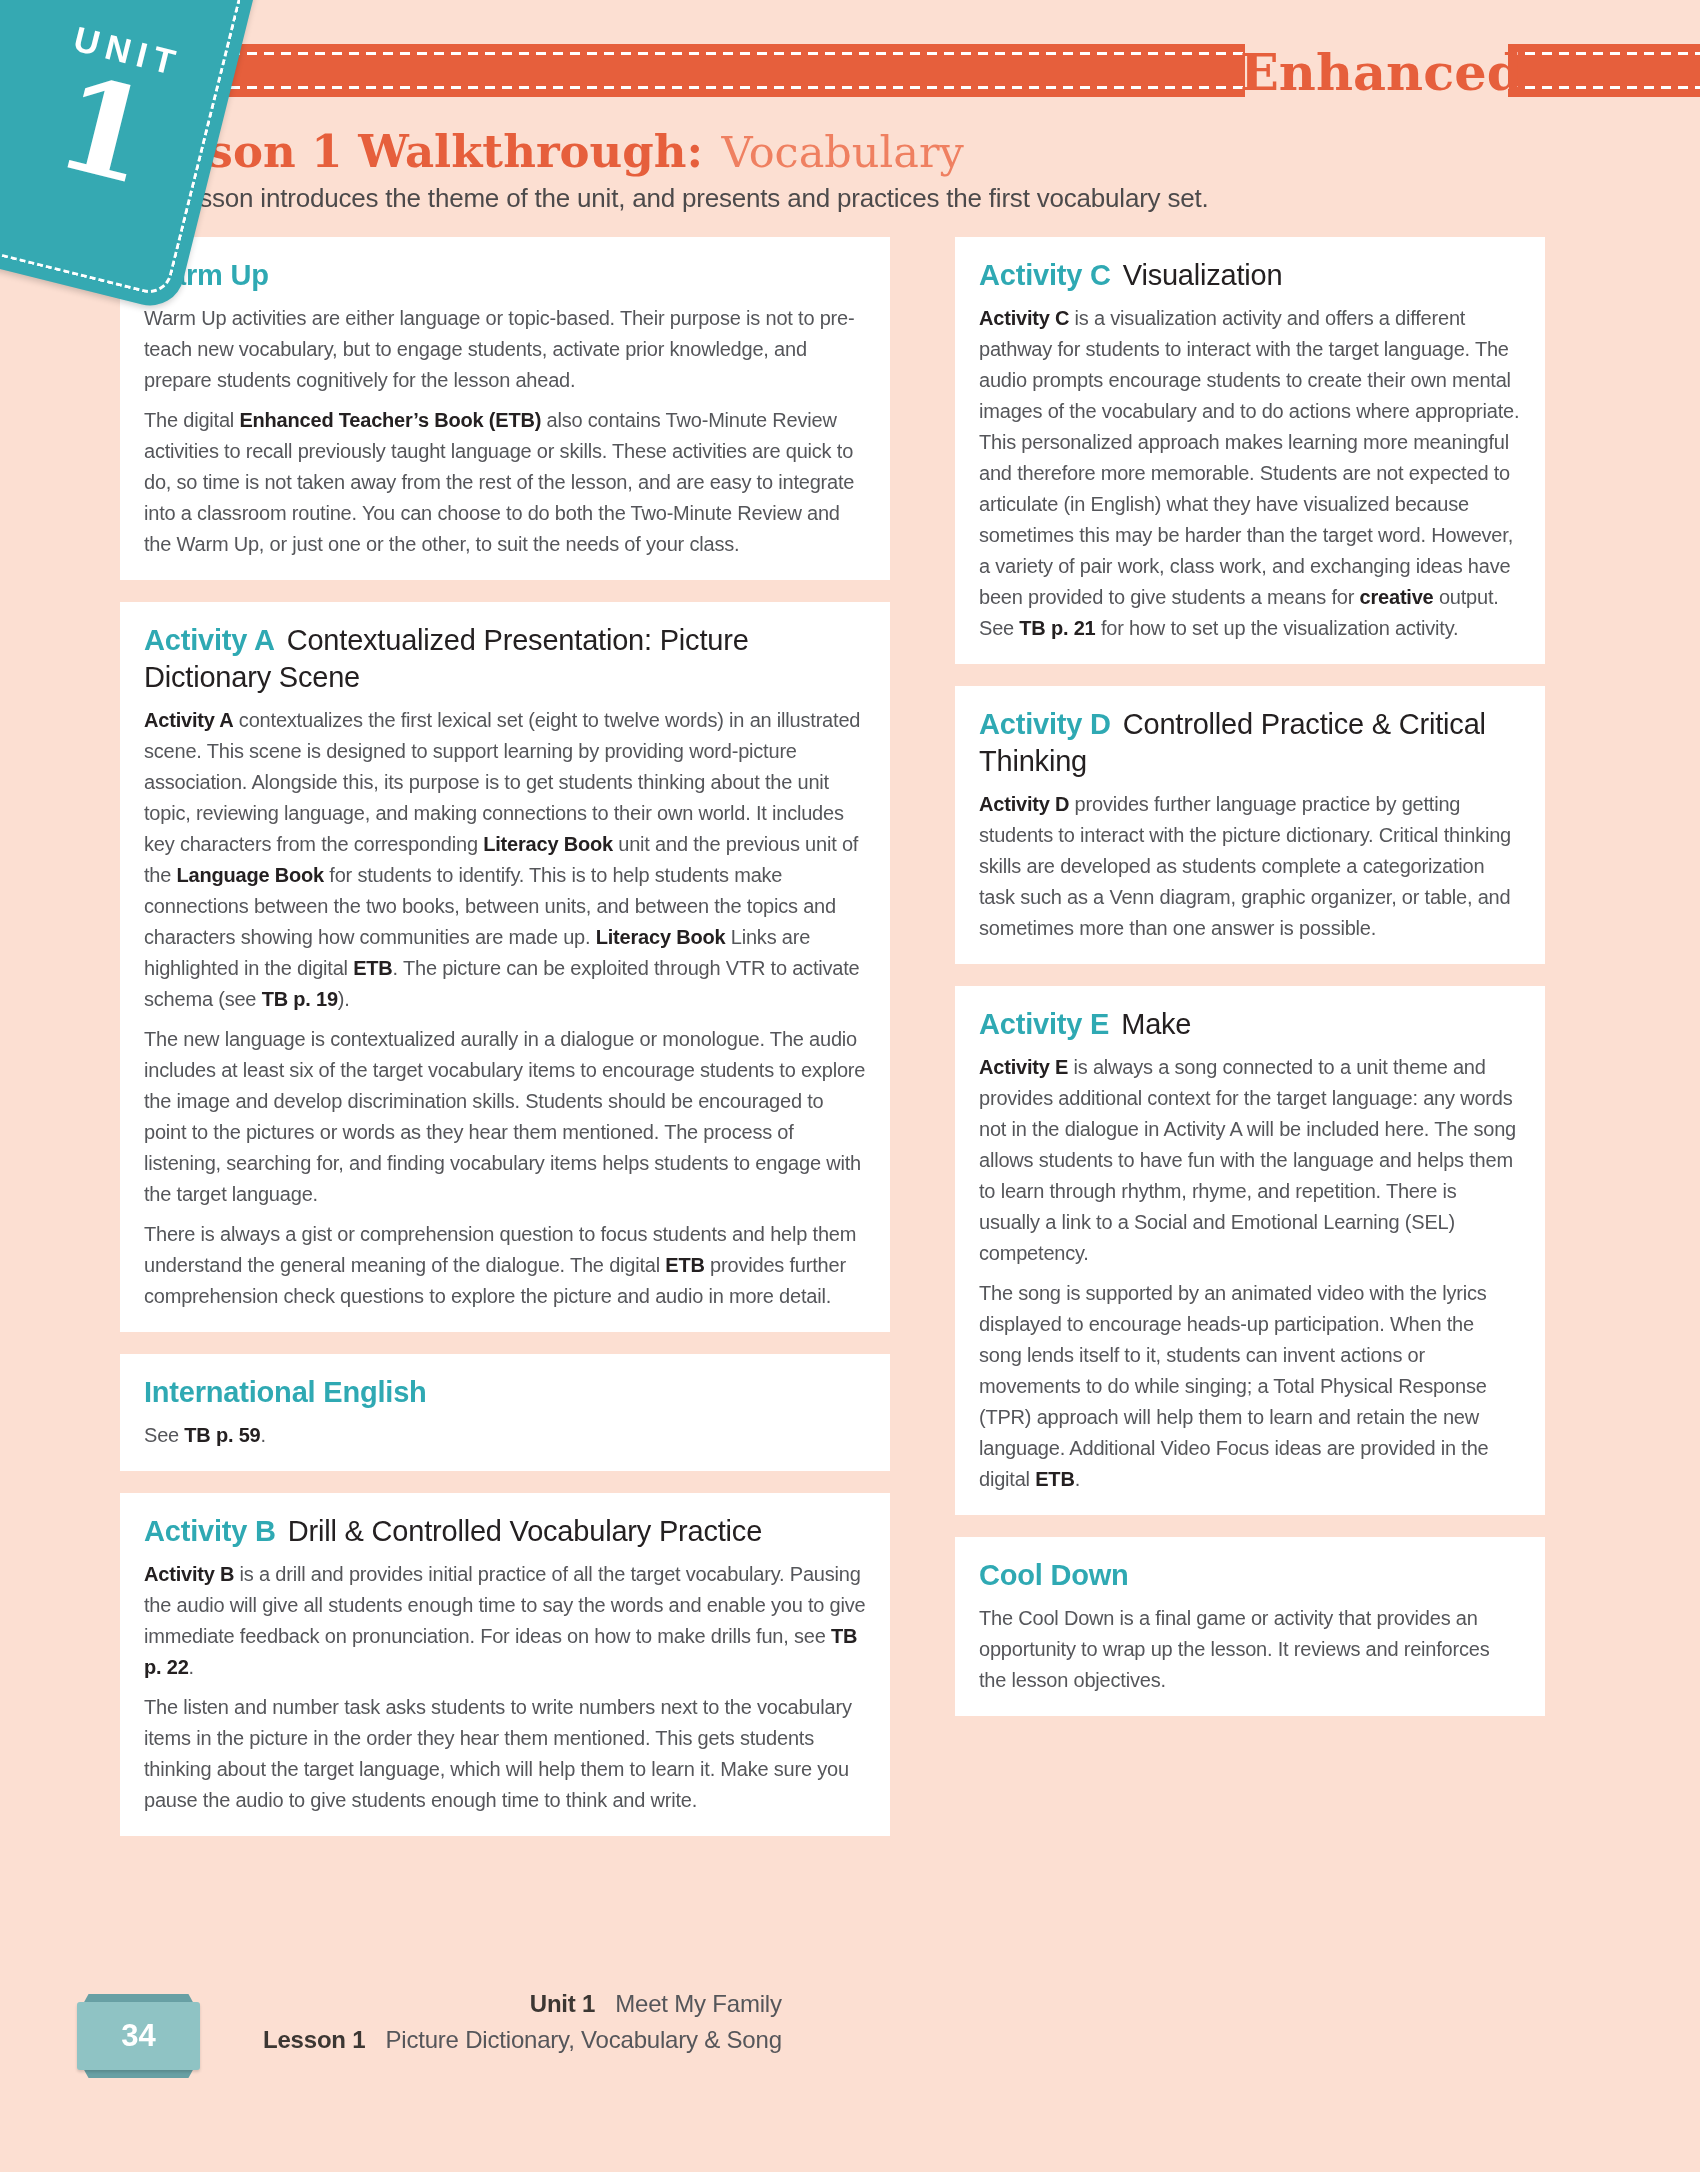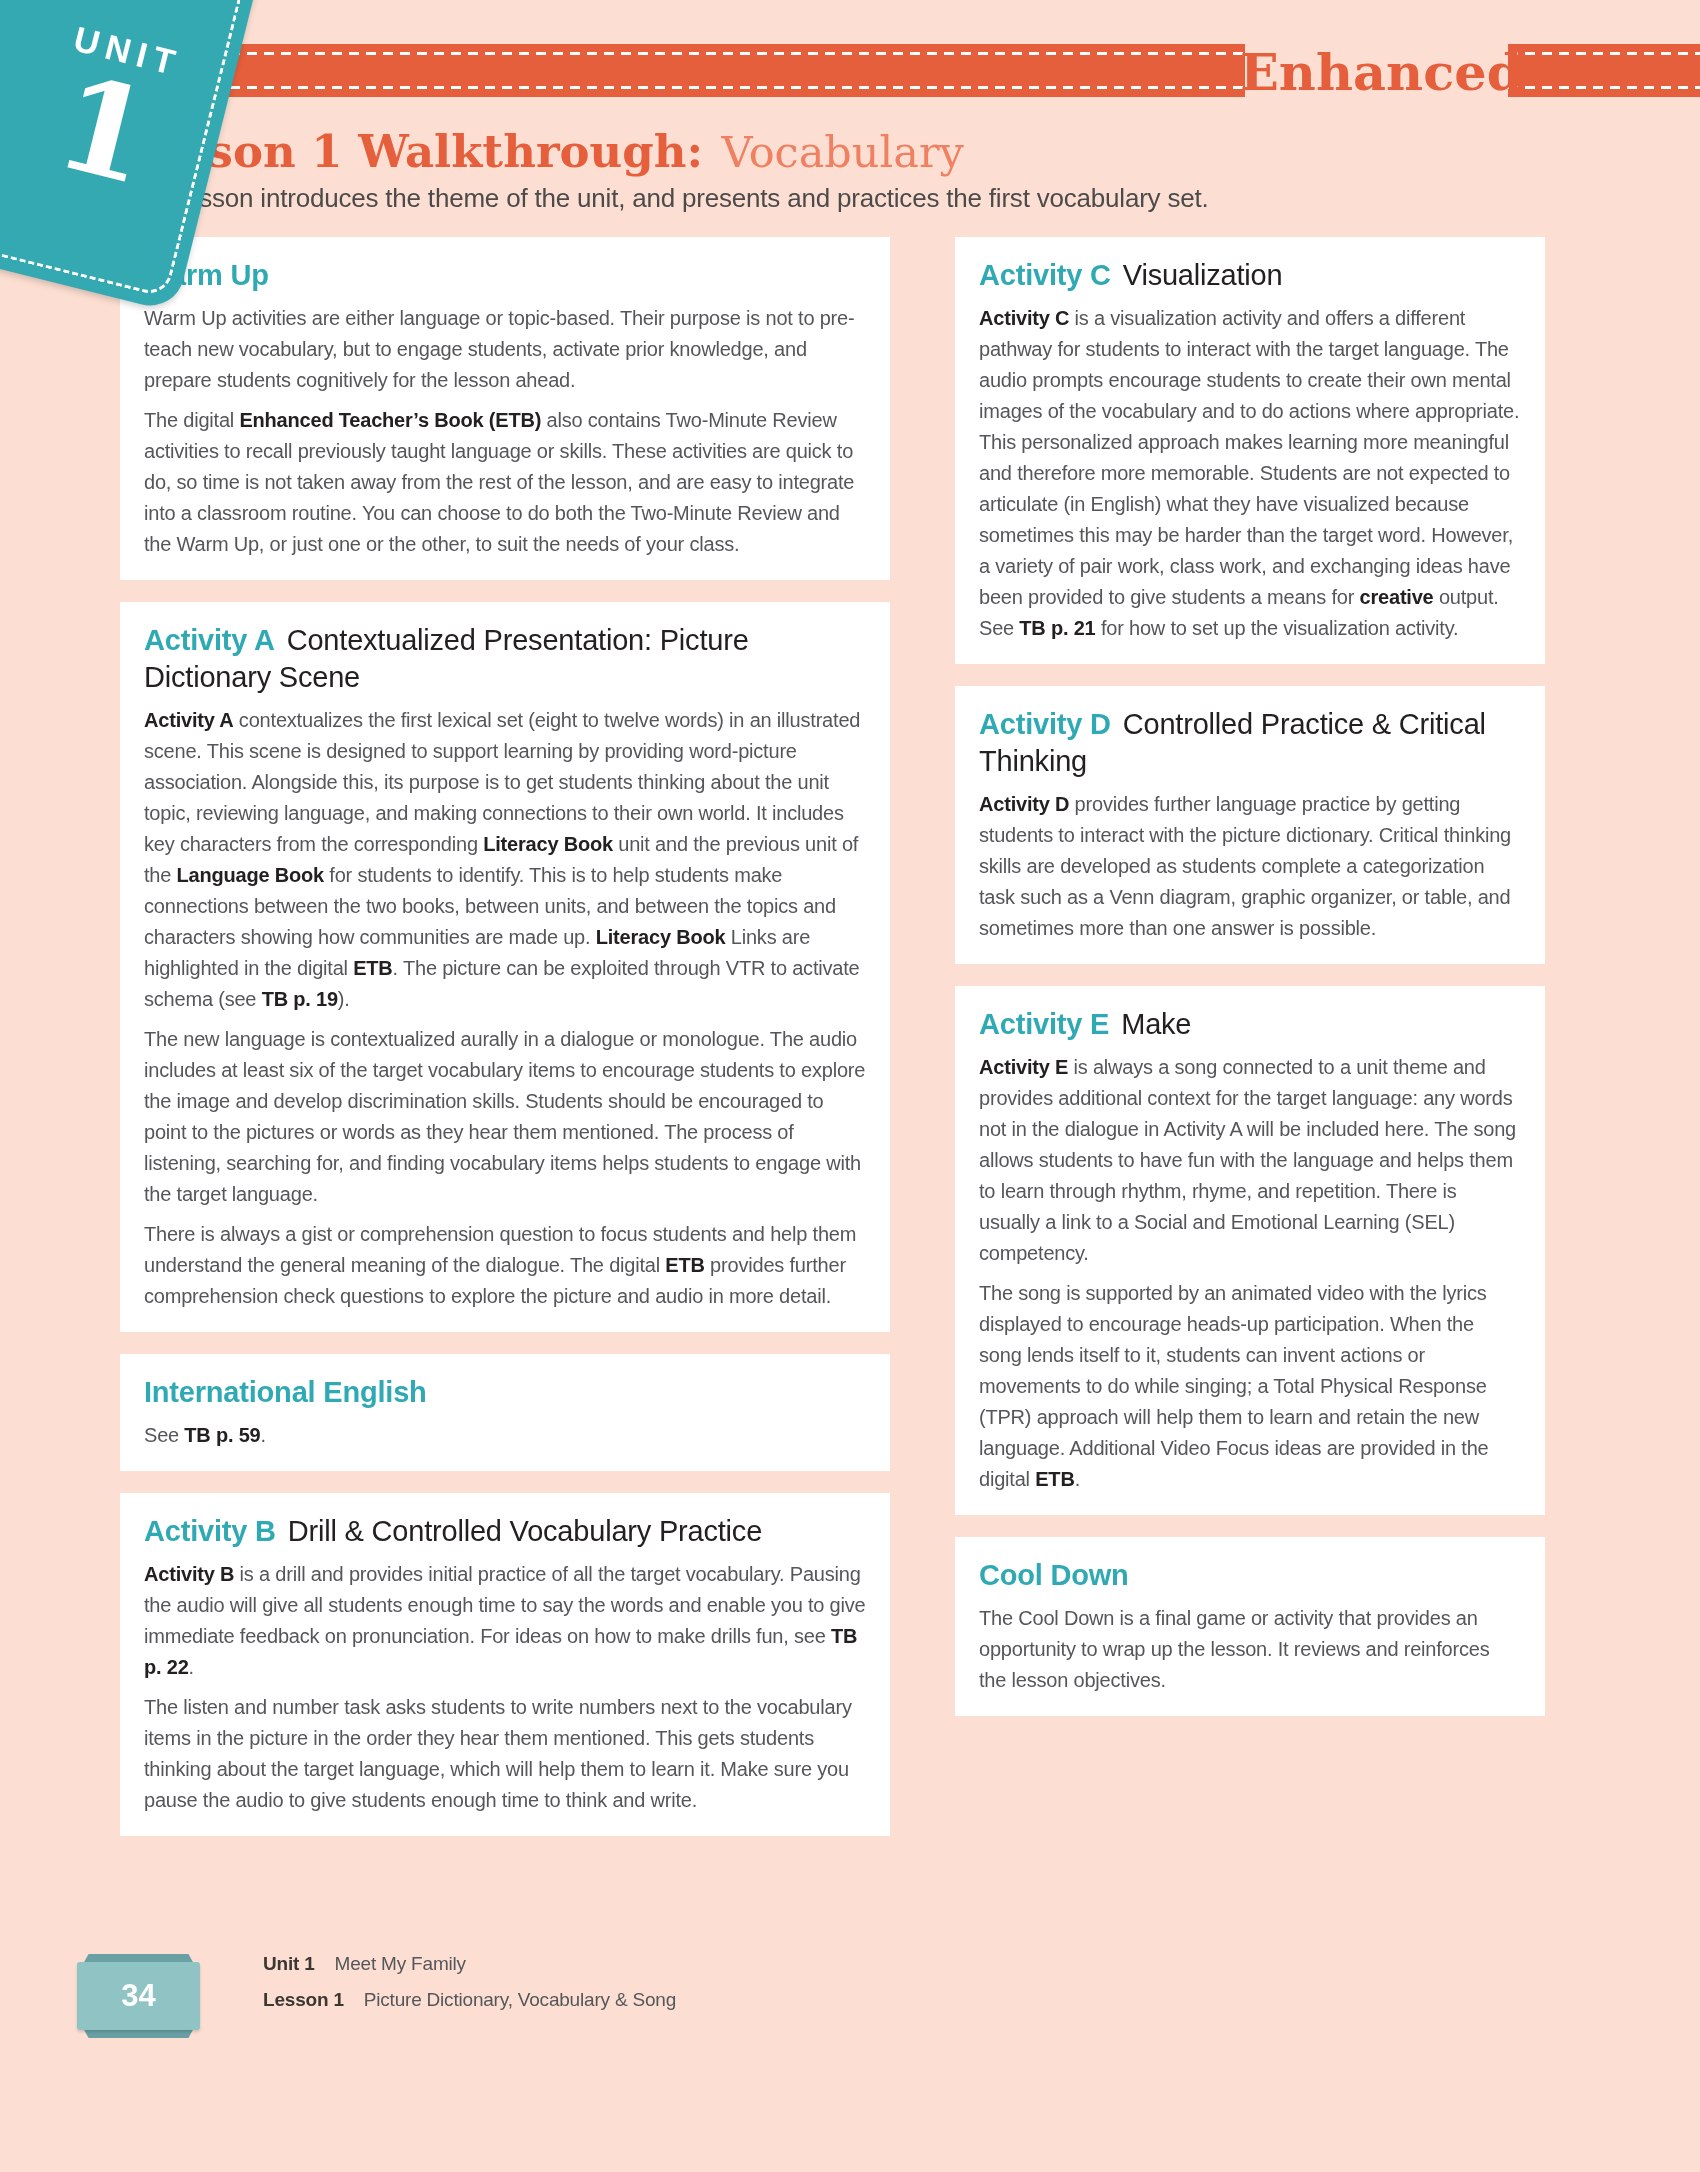--- a/index.html
+++ b/index.html
@@ -44,31 +44,31 @@
   .col-left{width:770px;}
   .col-right{width:590px;}
   .box{background:#ffffff;padding:20px 24px 20px 24px;box-sizing:border-box;}
   .sec-h{margin:0 0 9px 0;font-size:29px;line-height:37px;letter-spacing:-0.2px;}
   .sec-accent{color:#2fa9b3;font-weight:bold;}
   .sec-rest{color:#242021;font-weight:normal;margin-left:12px;}
   .para{margin:0;font-size:20px;line-height:31px;color:#55565a;letter-spacing:-0.2px;}
   .para + .para{margin-top:9px;}
   .para b{color:#242021;font-weight:bold;}
   
-  .page-ribbon{position:absolute;left:77px;top:1954px;width:123px;height:84px;}
+  .page-ribbon{position:absolute;left:77px;top:1994px;width:123px;height:84px;}
   .ribbon-flap{position:absolute;left:6px;width:111px;height:10px;background:#68a0a4;}
   .ribbon-flap.top{top:0;clip-path:polygon(5% 0,95% 0,100% 100%,0 100%);}
   .ribbon-flap.bottom{bottom:0;clip-path:polygon(0 0,100% 0,95% 100%,5% 100%);}
   .ribbon-body{
     position:absolute;left:0;top:8px;right:0;bottom:8px;background:#8fc3c4;
     display:flex;align-items:center;justify-content:center;
     color:#ffffff;font-weight:bold;font-size:31px;border-radius:3px;
     box-shadow:0 2px 3px rgba(0,0,0,.15);
   }
-  .footer-lines{position:absolute;left:263px;top:1946px;font-size:19px;letter-spacing:-0.2px;}
+  .footer-lines{position:absolute;left:263px;top:1986px;font-size:24px;letter-spacing:-0.2px;text-align:right;}
   .footer-line{line-height:36px;}
   .footer-bold{color:#3c3733;font-weight:bold;margin-right:20px;}
   .footer-rest{color:#55565a;}
 </style>
 </head>
 <body>
 
 <div class="banner-seg banner-left"></div>
 <div class="banner-seg banner-right"></div>
 <div class="banner-title">Enhanced</div>

